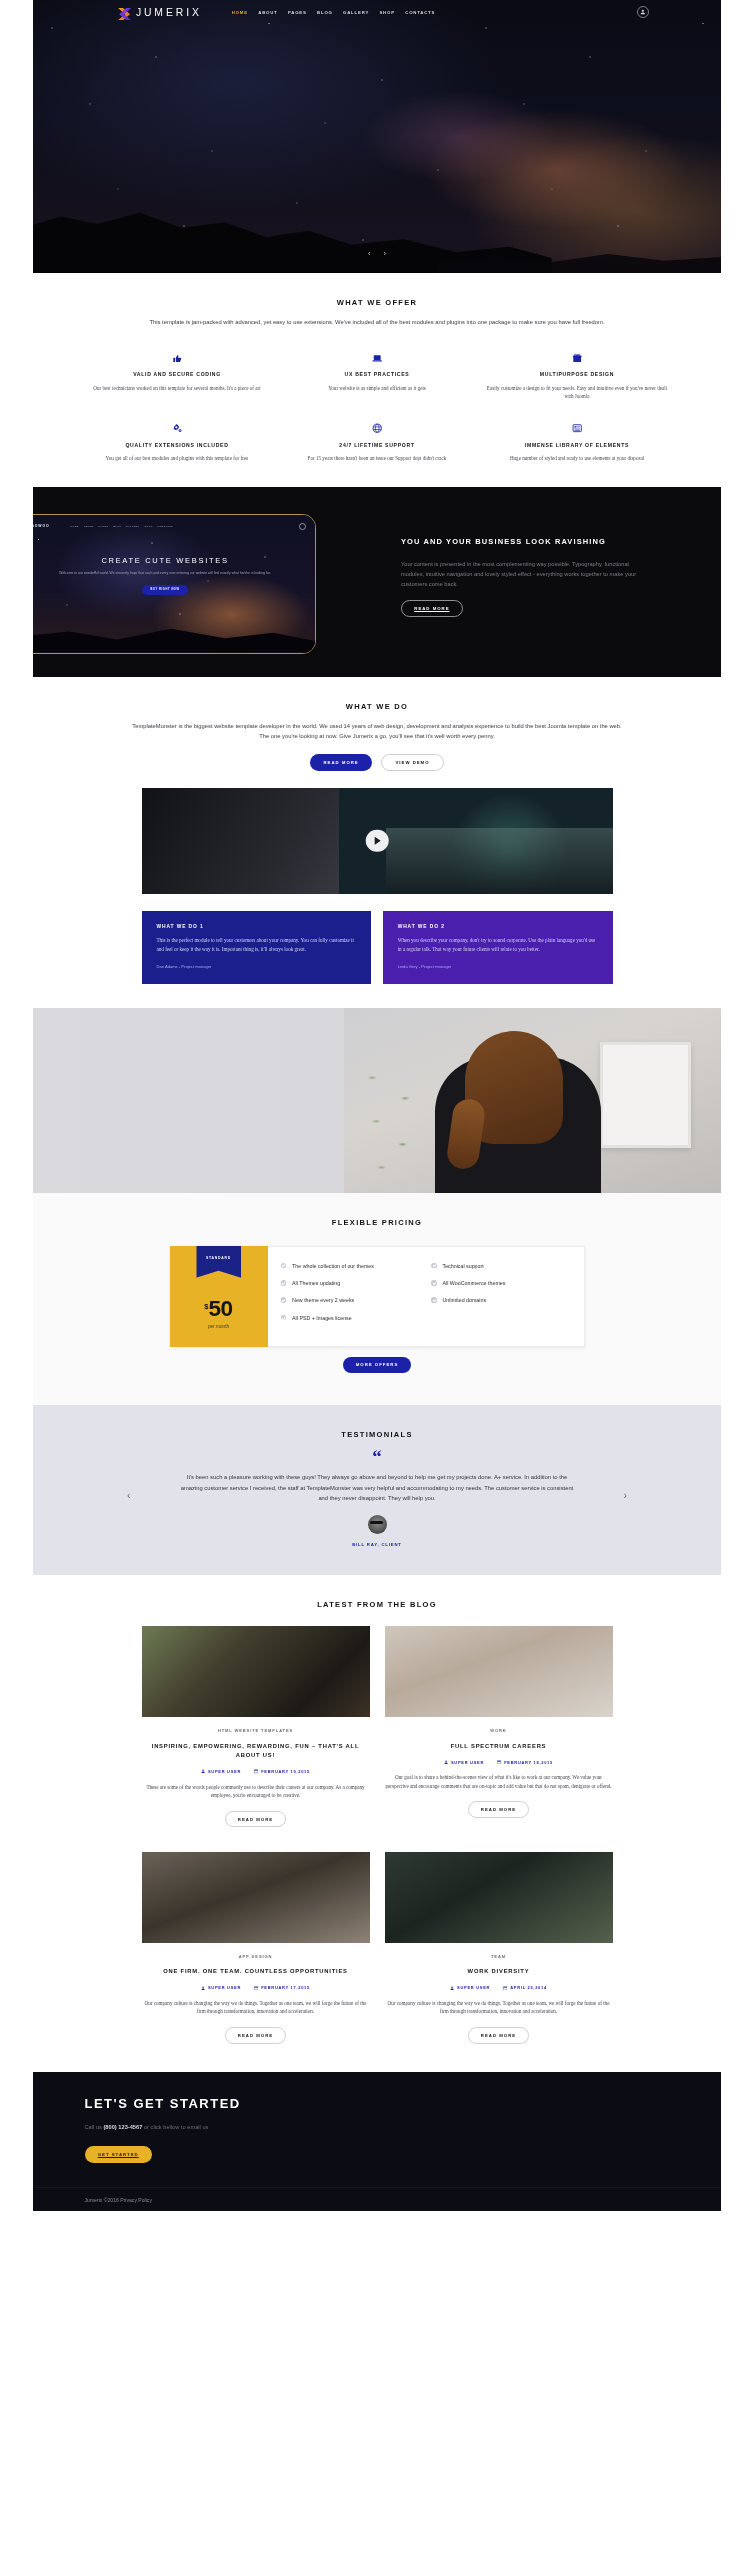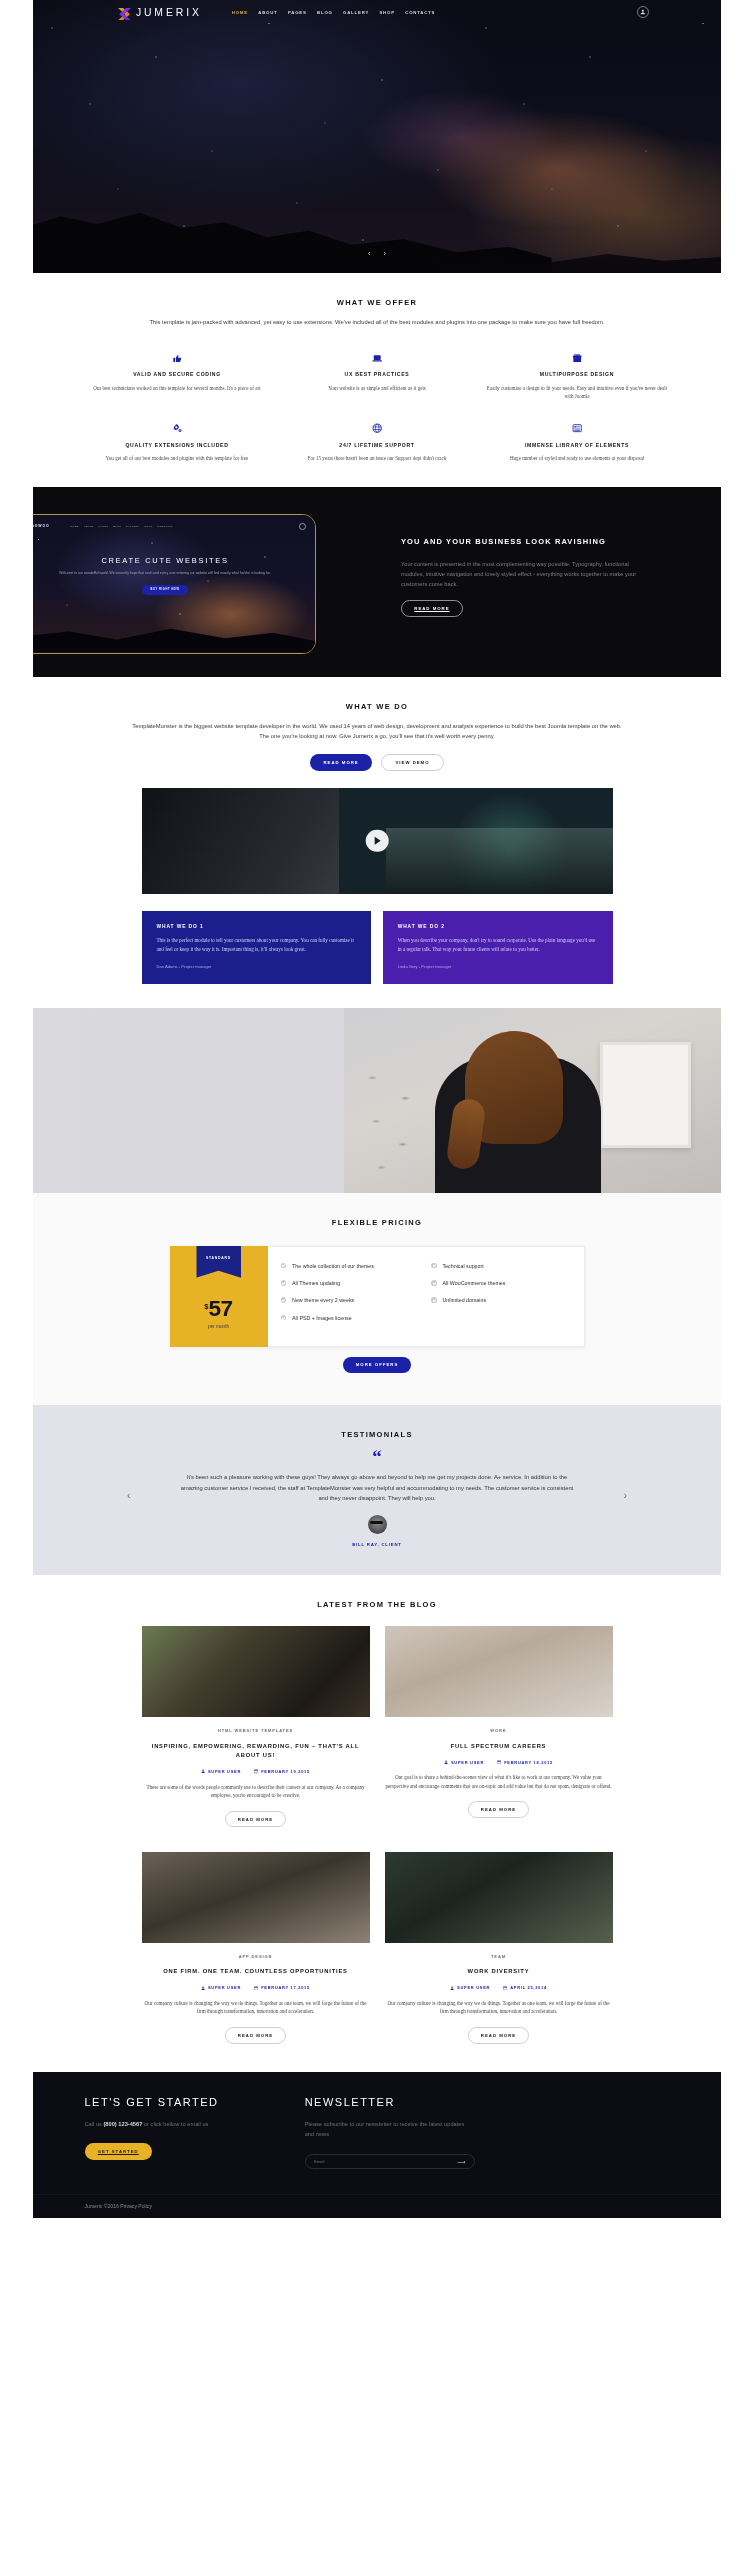--- a/index.html
+++ b/index.html
@@ -416,21 +416,21 @@
   .btn-read {
     display: block; width: fit-content; margin: 11.3px auto 0; background: #fff;
     border: 0.9px solid #cfcfd6; color: #121212;
     font-size: 4.3px; letter-spacing: 1px; padding: 4.7px 12.3px;
   }
 
   
   .footer { background: #0b0c14; padding: 24.5px 0 0; }
   .f-grid { display: grid; grid-template-columns: 1.15fr 1fr 1fr; gap: 24.5px; width: 585px; margin: 0 auto; }
   .f-h {
-    color: #fff; font-size: 11px; font-weight: 400; letter-spacing: 1.5px;
+    color: #fff; font-size: 13px; font-weight: 700; letter-spacing: 1.5px;
     text-transform: uppercase;
   }
   .f-p { color: #6e6f7b; font-size: 5.7px; line-height: 10px; margin-top: 11.3px; }
   .f-p b { color: #d6d7de; font-weight: 700; }
   .btn-yellow {
     display: inline-block; margin-top: 14px; background: #e8b226; color: #1a1a1a;
     font-size: 4.3px; letter-spacing: 1px; font-weight: 700;
     text-transform: uppercase; padding: 5.7px 13.2px; border-radius: 28px;
   }
   .news-input {
@@ -663,21 +663,21 @@
   <section class="pricing">
     <h2 class="sec-title">FLEXIBLE PRICING</h2>
 
     <div class="price-card">
       <div class="price-left">
         <div class="ribbon">
           <span>STANDARD</span>
         </div>
         <div class="price-amt">
           <span class="cur">$</span>
-          <span class="num">57</span>
+          <span class="num">50</span>
         </div>
         <div class="price-per">per month</div>
       </div>
 
       <div class="price-right">
         <div>
           <div class="pfeat">
             <span class="tick"></span>
             <span class="lbl">The whole collection of our themes</span>
           </div>
@@ -829,28 +829,20 @@
   </section>
 
   <footer class="footer">
     <div class="f-grid">
       <div>
         <div class="f-h">LET'S GET STARTED</div>
         <p class="f-p"><span>Call us </span><b>(800) 123-4567</b><span> or click bellow to email us</span></p>
         <a href="#" class="btn-yellow">GET STARTED</a>
       </div>
 
-      <div>
-        <div class="f-h">NEWSLETTER</div>
-        <p class="f-p">Please subscribe to our newsletter to receive the latest updates and news</p>
-        <div class="news-input">
-          <input type="text" placeholder="Email" style="">
-          <span class="send">⟶</span>
-        </div>
-      </div>
 
     </div>
 
     <div class="f-bottom">
       <div class="f-copy">Jumerix ©2016 Privacy Policy</div>
     </div>
   </footer>
 
 </div>
 

